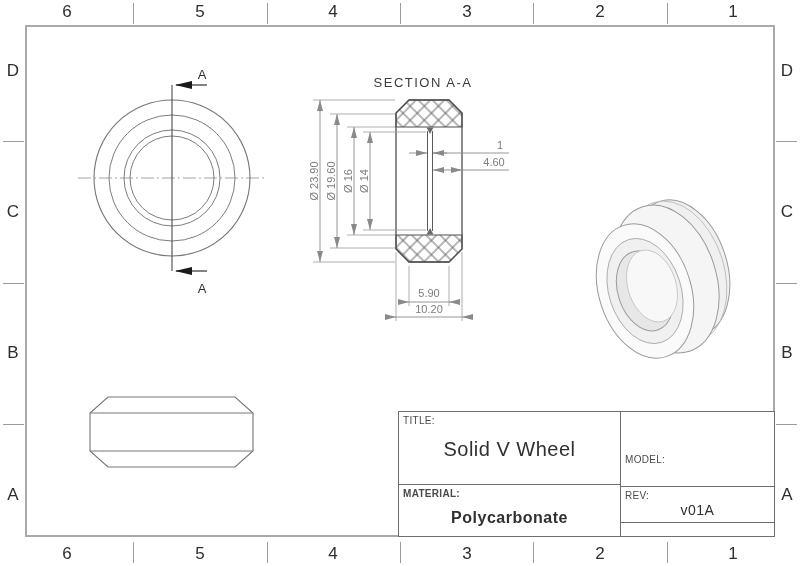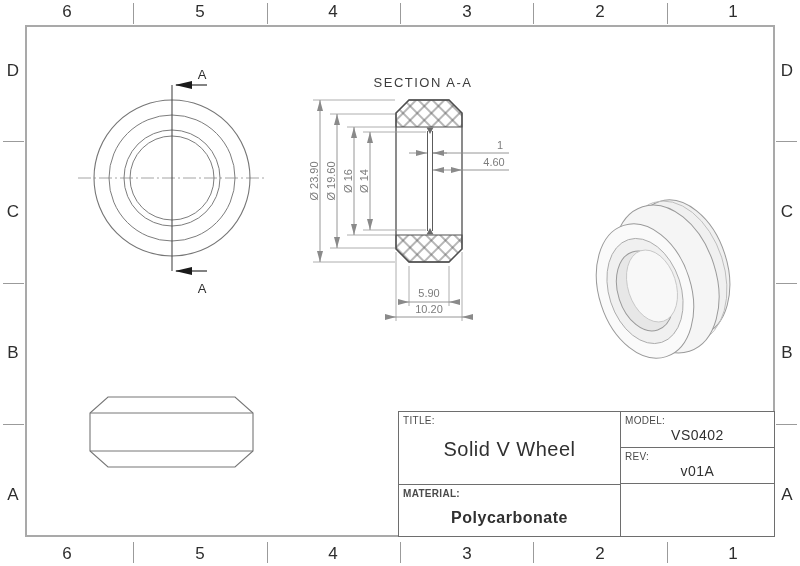--- a/index.html
+++ b/index.html
@@ -25,21 +25,21 @@
     border:1.5px solid #6e6e6e;box-sizing:border-box;display:flex;background:#fff;
   }
   .tb-left{width:221px;border-right:1.5px solid #6e6e6e;display:flex;flex-direction:column;}
   .tb-right{flex:1;display:flex;flex-direction:column;}
   .tb-cell{position:relative;box-sizing:border-box;}
   .tb-cell .small-label{
     position:absolute;left:4px;top:3px;font-size:10px;color:#4a4a4a;letter-spacing:.3px;
   }
   .tb-title-cell{height:73px;border-bottom:1.5px solid #6e6e6e;}
   .tb-material-cell{flex:1;font-weight:bold;}
-  .tb-model-cell{height:36px;border-bottom:1.5px solid #6e6e6e;}
+  .tb-model-cell{height:36px;border-bottom:1.5px solid #6e6e6e;margin-top:39px;}
   .tb-rev-cell{height:36px;border-bottom:1.5px solid #6e6e6e;}
   .tb-logo-cell{flex:1;}
   .tb-value-lg{
     position:absolute;left:0;right:0;top:26px;text-align:center;
     font-size:20px;color:#303030;letter-spacing:.5px;
   }
   .tb-value-md{
     position:absolute;left:0;right:0;top:15px;text-align:center;
     font-size:14px;color:#303030;letter-spacing:.5px;
   }
@@ -225,21 +225,20 @@
         <div class="tb-value-lg">Solid V Wheel</div>
       </div>
       <div class="tb-cell tb-material-cell">
         <span class="small-label">MATERIAL:</span>
         <div class="tb-value-lg">Polycarbonate</div>
       </div>
     </div>
     <div class="tb-right">
       <div class="tb-cell tb-model-cell">
         <span class="small-label">MODEL:</span>
-        <div class="tb-value-md">VS0402</div>
       </div>
       <div class="tb-cell tb-rev-cell">
         <span class="small-label">REV:</span>
         <div class="tb-value-md">v01A</div>
       </div>
     </div>
   </div>
 
 
 </div>

